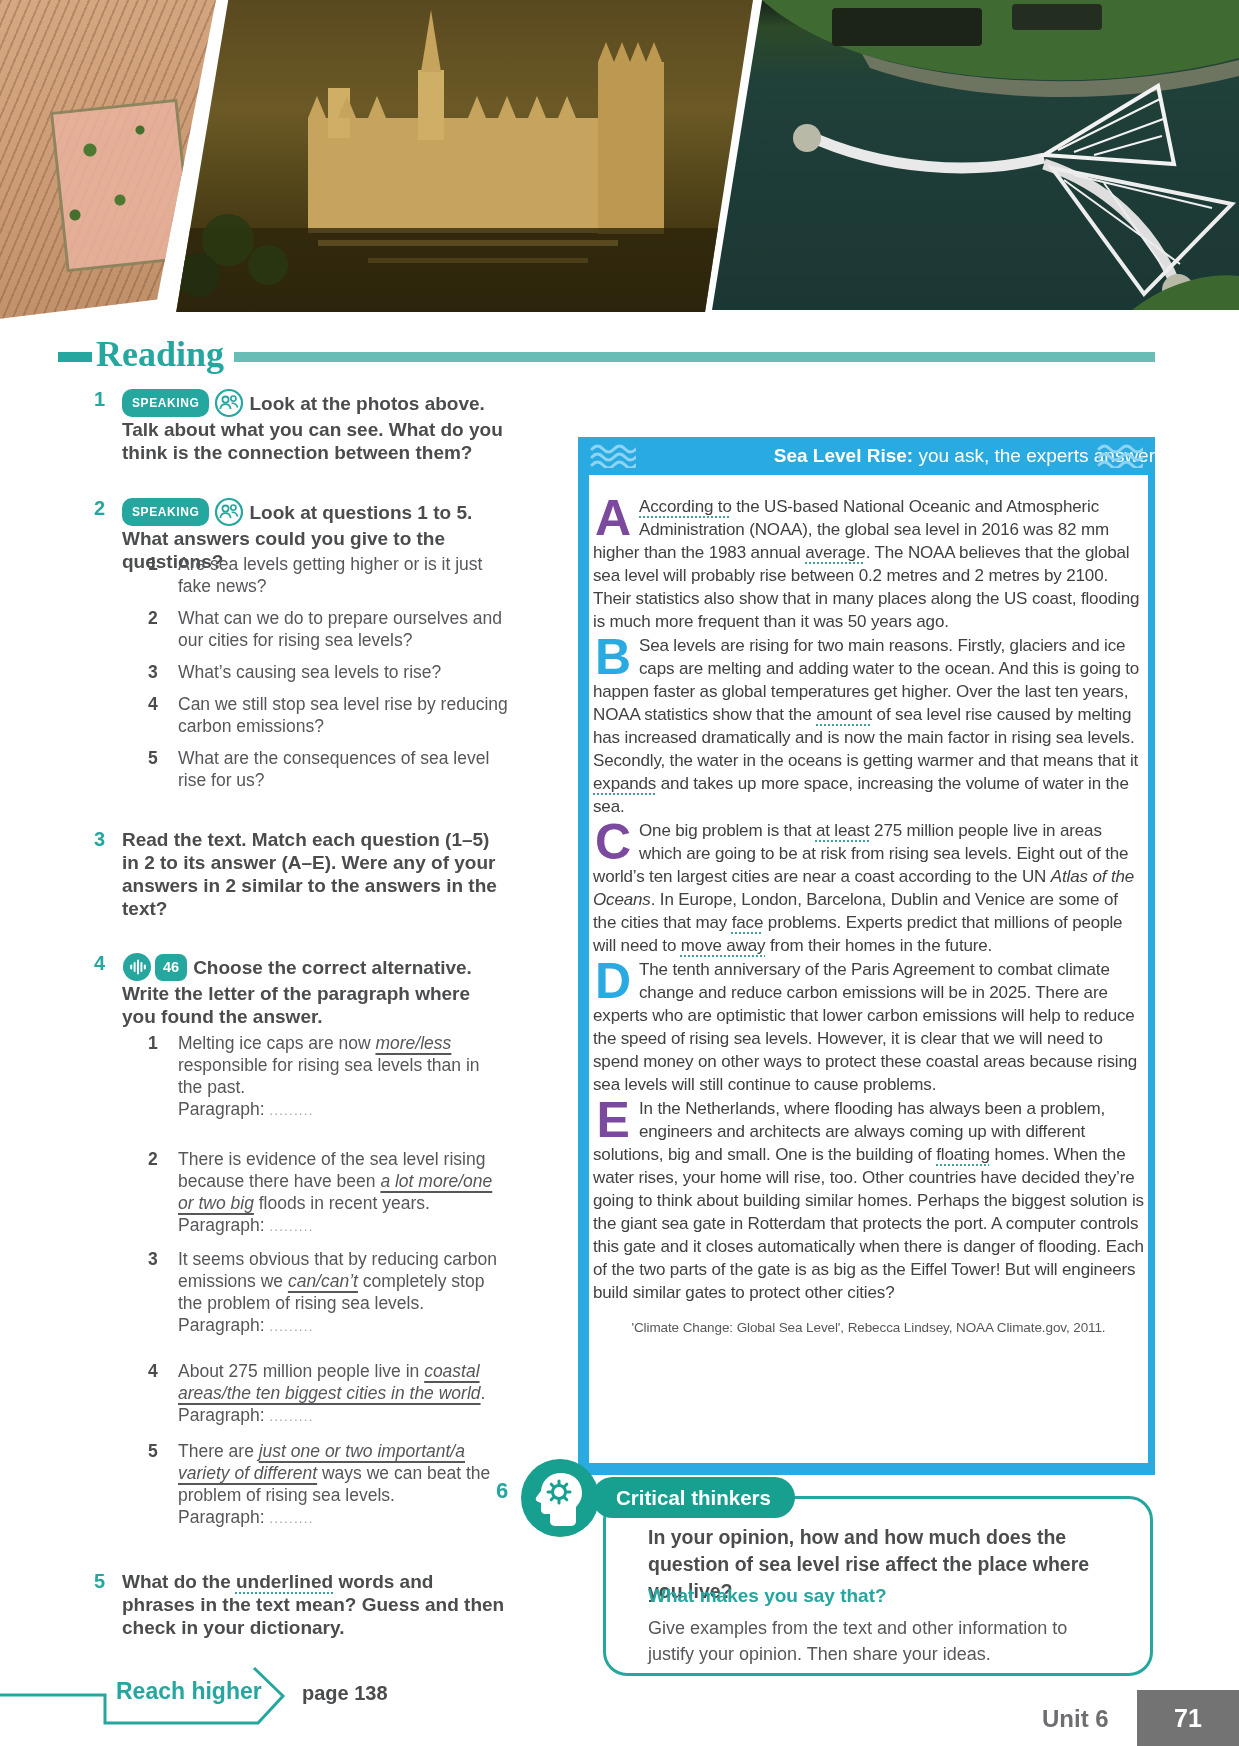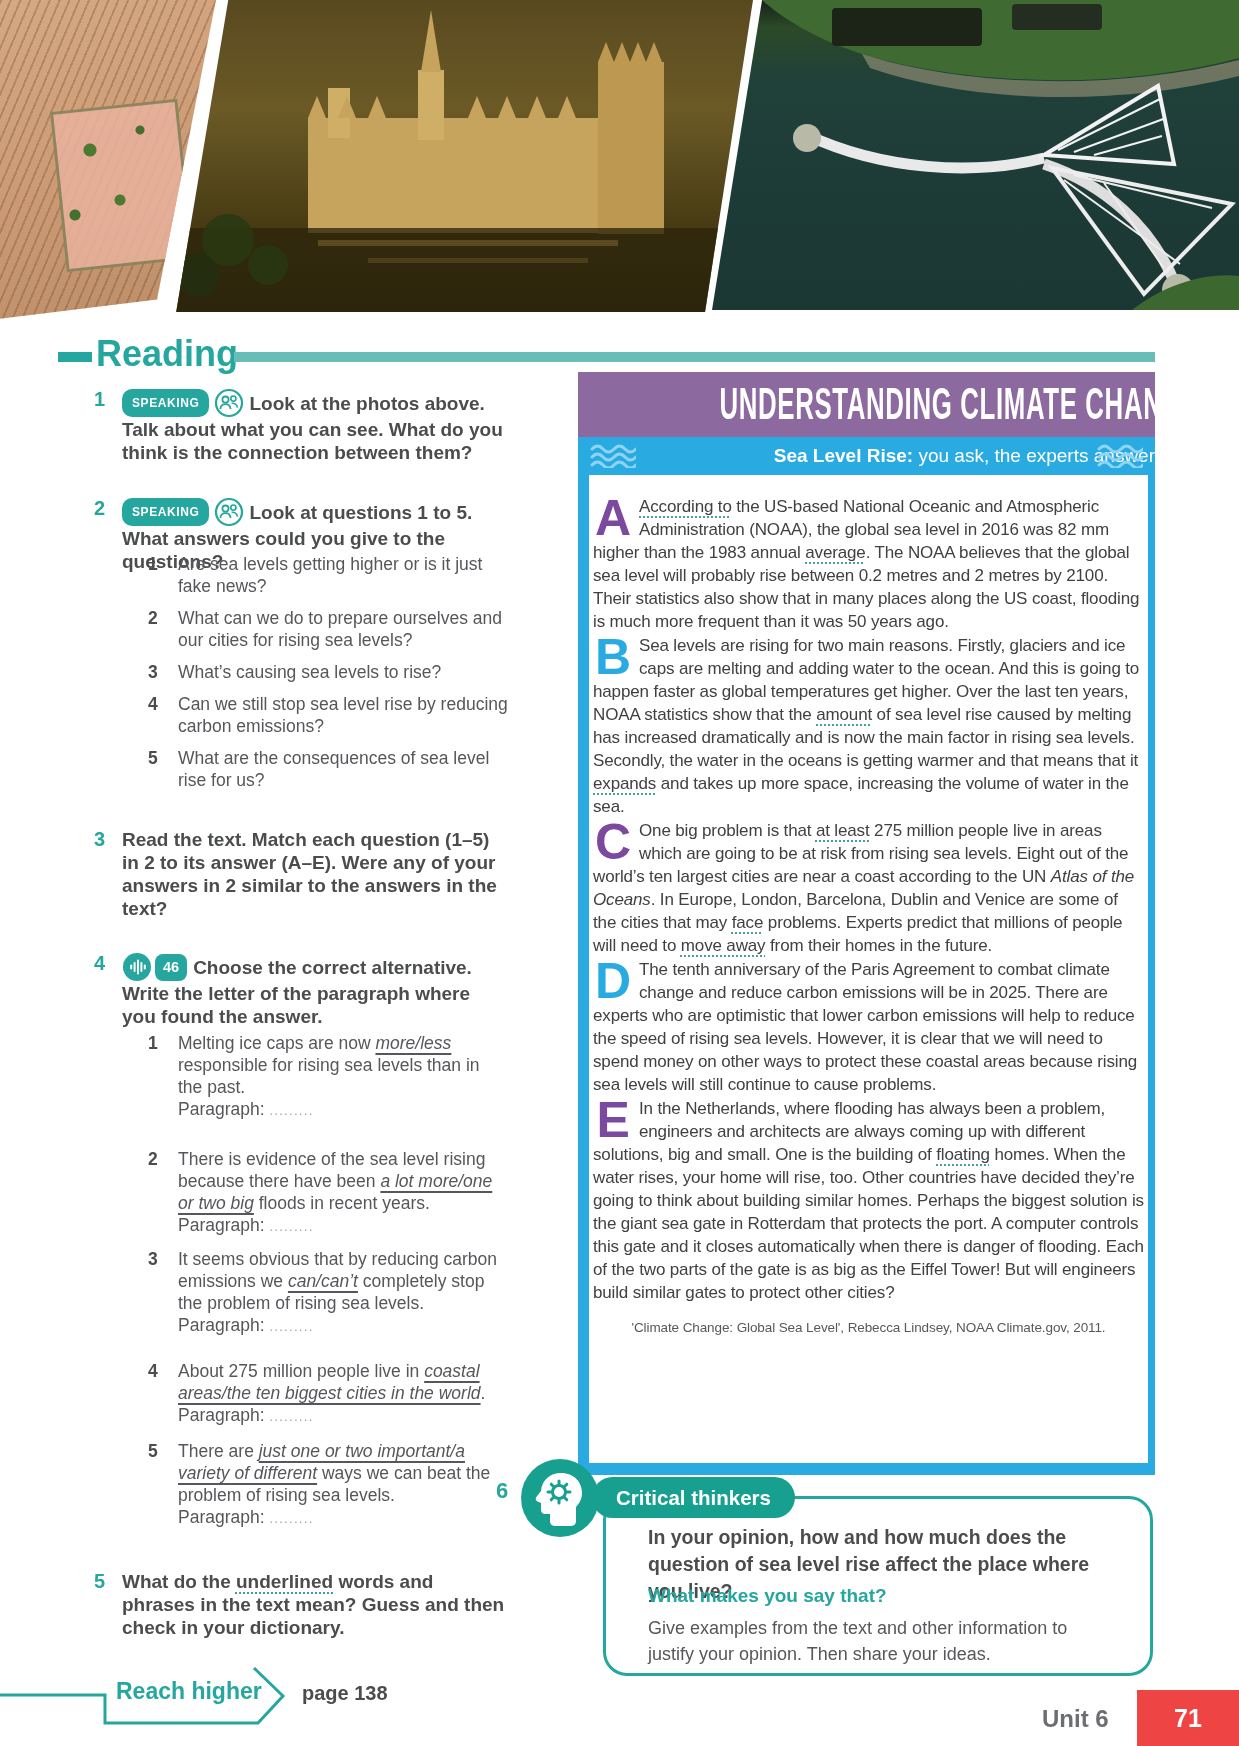--- a/index.html
+++ b/index.html
@@ -21,21 +21,21 @@
      radial-gradient(circle 5px at 75px 215px,#456f2e 0 5px,transparent 6px),
      radial-gradient(circle 4px at 140px 130px,#456f2e 0 4px,transparent 5px);}
   .photo2{left:168px;width:585px;height:312px;
      clip-path:polygon(10.3% 0,100% 0,91.8% 100%,1.4% 100%);
      background:linear-gradient(180deg,#59491f 0%,#6b5a26 35%,#4a3d15 70%,#2f270d 100%);}
   .photo3{left:712px;width:527px;height:310px;
      clip-path:polygon(9.5% 0,100% 0,100% 100%,0 100%);
      background:linear-gradient(180deg,#16211b 0%,#2c4a28 9%,#20403a 26%,#1b3733 100%);}
   
   .rh-dash{position:absolute;left:58px;top:352px;width:34px;height:10px;background:#25a69e;}
-  .rh-title{position:absolute;left:96px;top:333px;font-size:36px;font-weight:700;color:#25a69e;}
+  .rh-title{position:absolute;left:96px;top:333px;font-size:36px;font-weight:700;color:#25a69e;font-family:Liberation Serif, serif;}
   .rh-rule{position:absolute;left:234px;top:352px;width:921px;height:10px;background:#68bdb6;}
   
   .leftcol{position:absolute;left:94px;top:388px;width:414px;height:1330px;}
   .ex{position:absolute;display:flex;}
   .ex-num{width:28px;flex:none;font-size:20px;font-weight:700;color:#25a69e;}
   .ex-body{width:386px;font-size:19px;font-weight:700;color:#4b4c4e;line-height:23px;}
   .subq{position:absolute;left:54px;display:flex;}
   .q-num{width:30px;flex:none;font-size:17.5px;font-weight:700;color:#4b4c4e;line-height:22px;}
   .q-text{width:330px;font-size:17.5px;color:#56575a;line-height:22px;}
   .badge{display:inline-block;background:#25a69e;color:#fff;font-size:12px;font-weight:700;
@@ -77,21 +77,21 @@
      color:#fff;font-size:20.5px;font-weight:700;line-height:41px;padding:0 24px;}
   .ct-q{position:absolute;left:648px;top:1524px;width:480px;font-size:19.5px;font-weight:700;
      color:#4b4c4e;line-height:27px;}
   .ct-prompt{position:absolute;left:648px;top:1585px;font-size:19px;font-weight:700;color:#25a69e;}
   .ct-instr{position:absolute;left:648px;top:1615px;width:470px;font-size:18px;color:#56575a;line-height:26px;}
   
   .rh-arrow{position:absolute;left:0;top:1660px;}
   .reach-label{position:absolute;left:116px;top:1678px;font-size:23px;font-weight:700;color:#25a69e;}
   .page-ref{position:absolute;left:302px;top:1682px;font-size:20px;font-weight:700;color:#4b4c4e;}
   .unit-label{position:absolute;left:1042px;top:1705px;font-size:24px;font-weight:700;color:#6d6e71;}
-  .pagenum-box{position:absolute;left:1137px;top:1690px;width:102px;height:56px;background:#ef4444;
+  .pagenum-box{position:absolute;left:1137px;top:1690px;width:102px;height:56px;background:#737373;
      color:#fff;font-size:25px;font-weight:700;text-align:center;line-height:56px;}
 </style>
 </head>
 <body>
 
 <div class="page">
 
   <div class="photo photo1">
     <div class="p1field"></div>
     <div class="p1dots"></div>
@@ -223,23 +223,20 @@
       <div class="q-num">5</div>
       <div class="q-text"><span>There are </span><span class="alt">just one or two important/a variety of different</span><span> ways we can beat the problem of rising sea levels.</span><span class="para-line"><span>Paragraph:</span> <span class="dots">.........</span></span></div>
     </div>
 
     <div class="ex" style="top:1182px;">
       <div class="ex-num">5</div>
       <div class="ex-body"><span>What do the </span><span class="vocab-teal">underlined</span><span> words and phrases in the text mean? Guess and then check in your dictionary.</span></div>
     </div>
   </div>
 
-  <div class="art-banner">
-    <span>UNDERSTANDING CLIMATE CHANGE</span>
-  </div>
   <div class="art-bar">
     <svg class="wave l" width="46" height="24" viewBox="0 0 46 24">
         <path d="M2 5 q5.5 -6 11 0 t11 0 t11 0 t11 0" fill="none" stroke="#8fd4f4" stroke-width="3" stroke-linecap="round"></path>
         <path d="M2 13 q5.5 -6 11 0 t11 0 t11 0 t11 0" fill="none" stroke="#8fd4f4" stroke-width="3" stroke-linecap="round"></path>
         <path d="M2 21 q5.5 -6 11 0 t11 0 t11 0 t11 0" fill="none" stroke="#8fd4f4" stroke-width="3" stroke-linecap="round"></path>
       </svg>
     <b>Sea Level Rise:</b><span> you ask, the experts answer</span>
     <svg class="wave r" width="46" height="24" viewBox="0 0 46 24">
         <path d="M2 5 q5.5 -6 11 0 t11 0 t11 0 t11 0" fill="none" stroke="#8fd4f4" stroke-width="3" stroke-linecap="round"></path>
         <path d="M2 13 q5.5 -6 11 0 t11 0 t11 0 t11 0" fill="none" stroke="#8fd4f4" stroke-width="3" stroke-linecap="round"></path>

